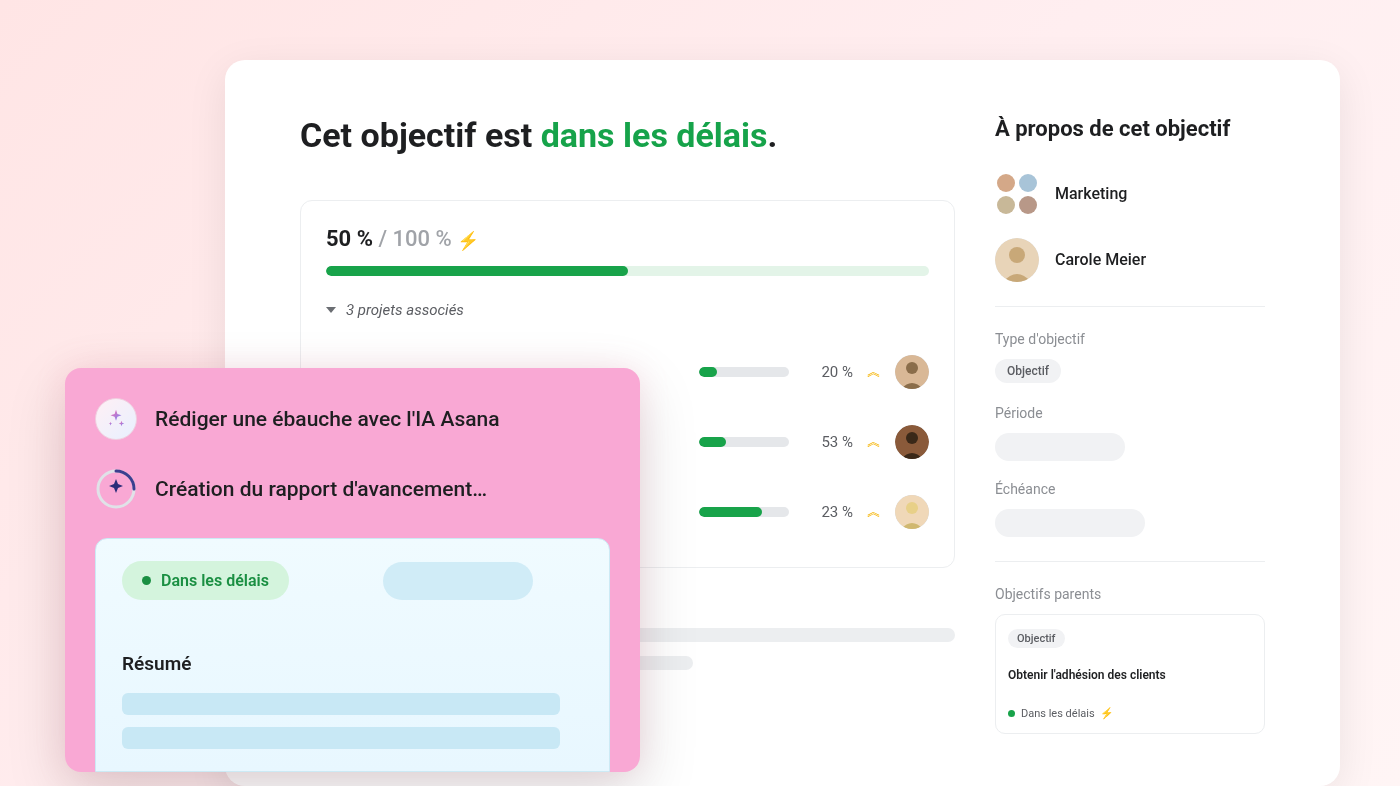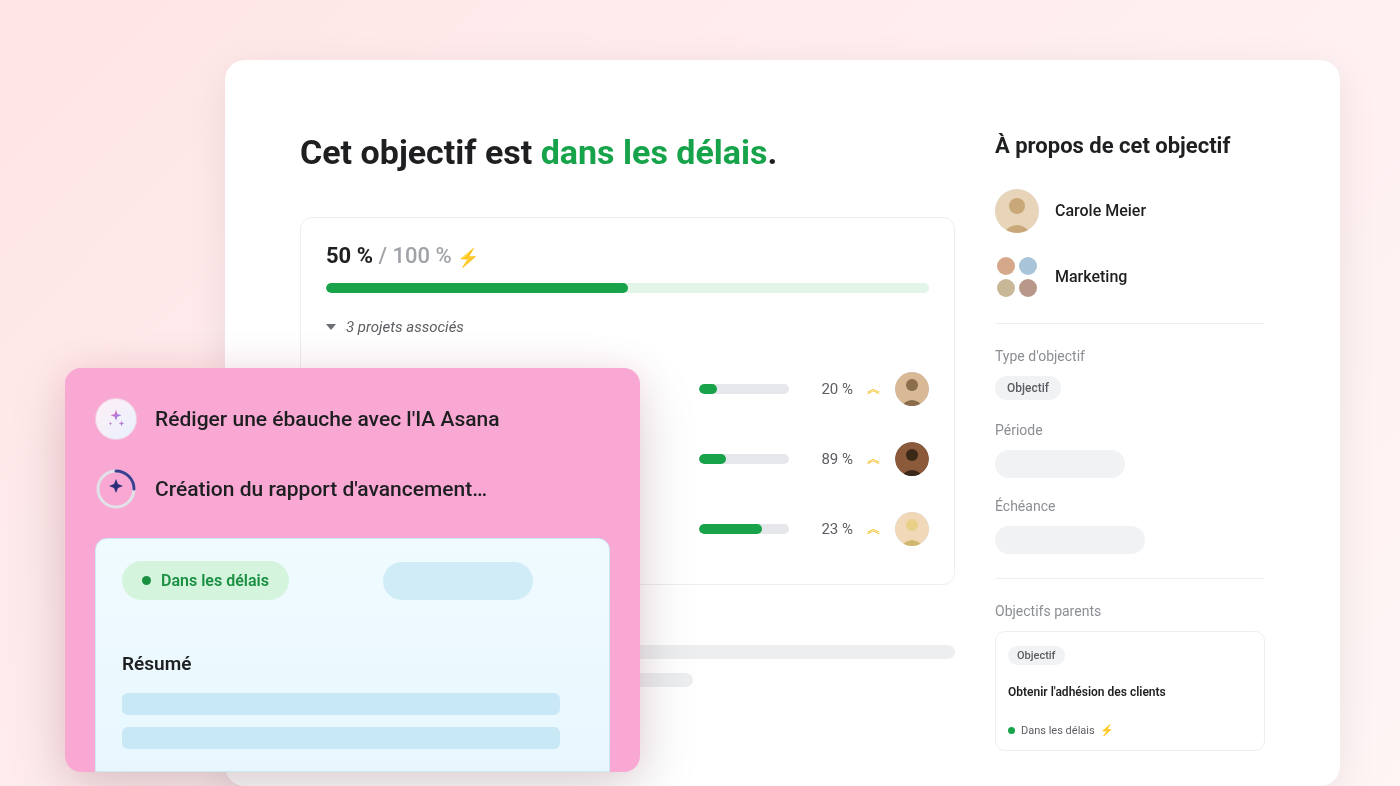--- a/index.html
+++ b/index.html
@@ -13,21 +13,21 @@
   }
   .main-card {
     position: absolute;
     top: 60px;
     left: 225px;
     width: 1115px;
     height: 726px;
     background: #fff;
     border-radius: 20px;
     box-shadow: 0 10px 40px rgba(0,0,0,0.08);
-    padding: 72px 75px;
+    padding: 55px 75px;
     display: flex;
   }
   .main-left { flex: 1; padding-right: 40px; }
   .main-right { width: 270px; border-left: none; }
   .goal-title {
     font-size: 34px;
     font-weight: 700;
     color: #1e1f21;
     margin-bottom: 45px;
   }
@@ -255,21 +255,21 @@
                 <circle cx="17" cy="17" r="17" fill="#d9b896"></circle>
                 <circle cx="17" cy="13" r="6" fill="#8a6d4a"></circle>
                 <path d="M6 34 Q17 22 28 34" fill="#8a6d4a"></path>
               </svg>
           </div>
         </div>
         <div class="project-row">
           <div class="mini-bar">
               <div class="mini-bar-fill" style="width:30%"></div>
             </div>
-          <span class="pct">89 %</span>
+          <span class="pct">53 %</span>
           <span class="chevrons">︽</span>
           <div class="avatar">
             <svg viewBox="0 0 34 34">
                 <circle cx="17" cy="17" r="17" fill="#8a5a3a"></circle>
                 <circle cx="17" cy="13" r="6" fill="#3a2818"></circle>
                 <path d="M6 34 Q17 22 28 34" fill="#3a2818"></path>
               </svg>
           </div>
         </div>
         <div class="project-row">
@@ -292,38 +292,38 @@
     <div class="placeholder-lines">
       <div class="placeholder-line" style="width:100%"></div>
       <div class="placeholder-line" style="width:60%"></div>
     </div>
   </div>
 
   <div class="main-right">
     <h2 class="section-title">À propos de cet objectif</h2>
 
     <div class="person-row">
+      <div class="avatar-cluster">
+        <div class="mini-avatar" style="top:2px;left:2px;background:#d4a888"></div>
+        <div class="mini-avatar" style="top:2px;right:2px;background:#a8c4d8"></div>
+        <div class="mini-avatar" style="bottom:2px;left:2px;background:#c8b898"></div>
+        <div class="mini-avatar" style="bottom:2px;right:2px;background:#b89888"></div>
+      </div>
+      <span class="person-name">Marketing</span>
+    </div>
+
+    <div class="person-row">
       <div class="avatar-large">
         <svg viewBox="0 0 44 44">
             <circle cx="22" cy="22" r="22" fill="#e8d4b8"></circle>
             <circle cx="22" cy="17" r="8" fill="#c8a878"></circle>
             <path d="M8 44 Q22 28 36 44" fill="#c8a878"></path>
           </svg>
       </div>
       <span class="person-name">Carole Meier</span>
-    </div>
-
-    <div class="person-row">
-      <div class="avatar-cluster">
-        <div class="mini-avatar" style="top:2px;left:2px;background:#d4a888"></div>
-        <div class="mini-avatar" style="top:2px;right:2px;background:#a8c4d8"></div>
-        <div class="mini-avatar" style="bottom:2px;left:2px;background:#c8b898"></div>
-        <div class="mini-avatar" style="bottom:2px;right:2px;background:#b89888"></div>
-      </div>
-      <span class="person-name">Marketing</span>
     </div>
 
     <div class="divider"></div>
 
     <div class="field-label">Type d'objectif</div>
     <span class="chip">Objectif</span>
 
     <div class="field-label" style="margin-top:22px">Période</div>
     <div class="field-placeholder" style="width:130px"></div>
 

